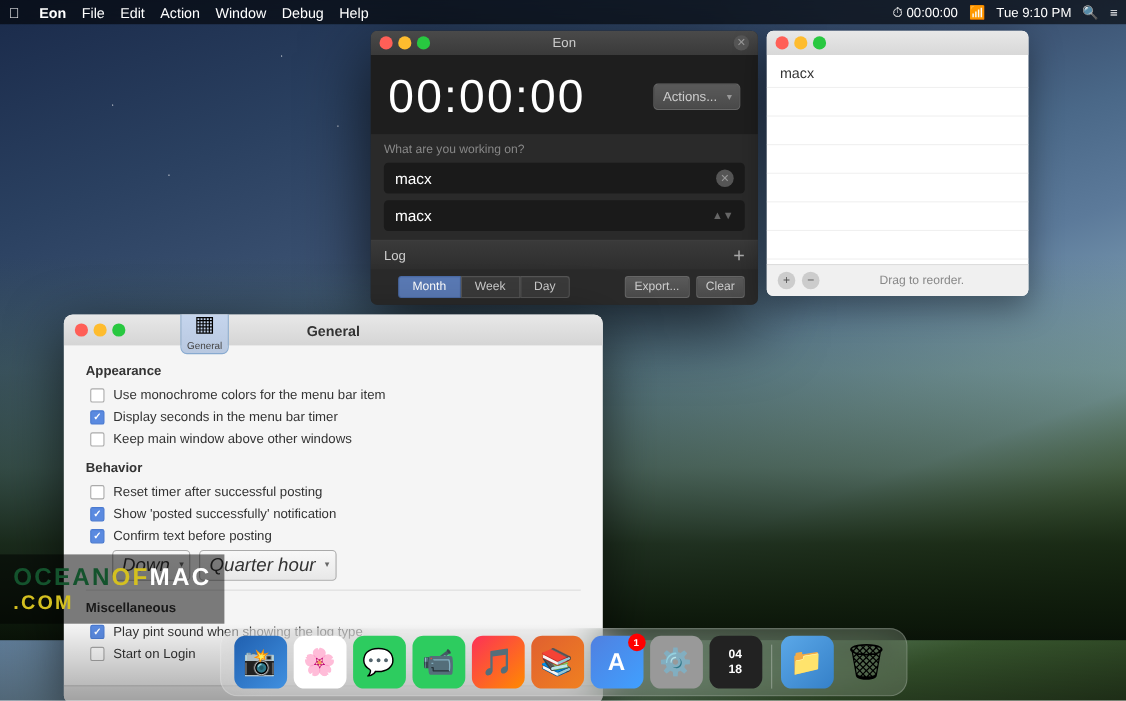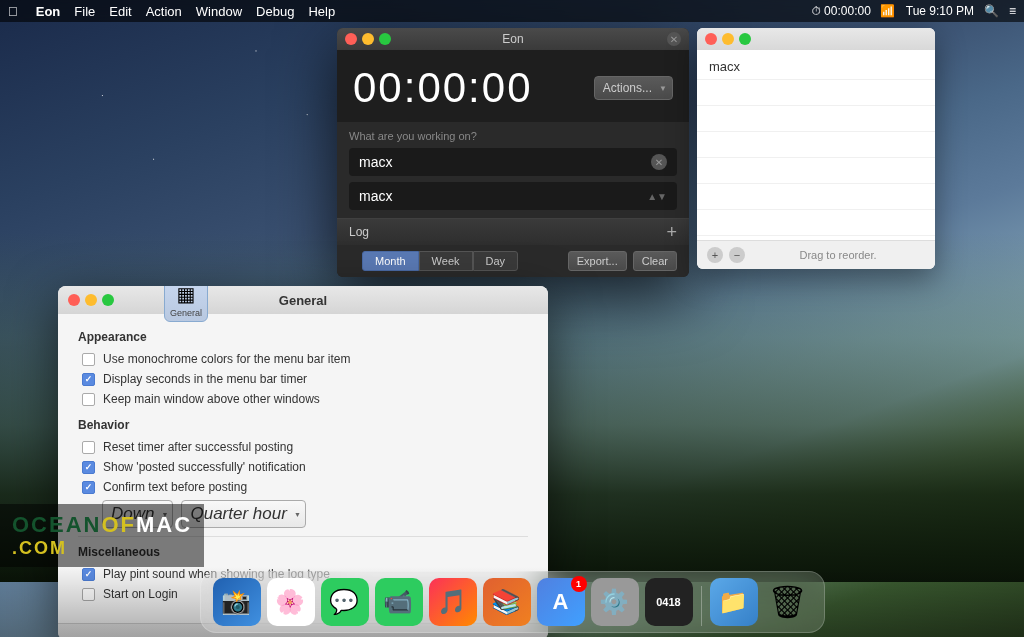--- a/index.html
+++ b/index.html
@@ -613,21 +613,21 @@
       font-weight: bold;
     }
 
     
     .clock-widget {
       width: 48px;
       height: 48px;
       background: #222;
       border-radius: 10px;
       display: flex;
-      flex-direction: row;
+      flex-direction: column;
       align-items: center;
       justify-content: center;
       color: white;
       font-size: 11px;
       font-weight: 600;
       line-height: 1.3;
     }
 
     
     .trash-dock {

